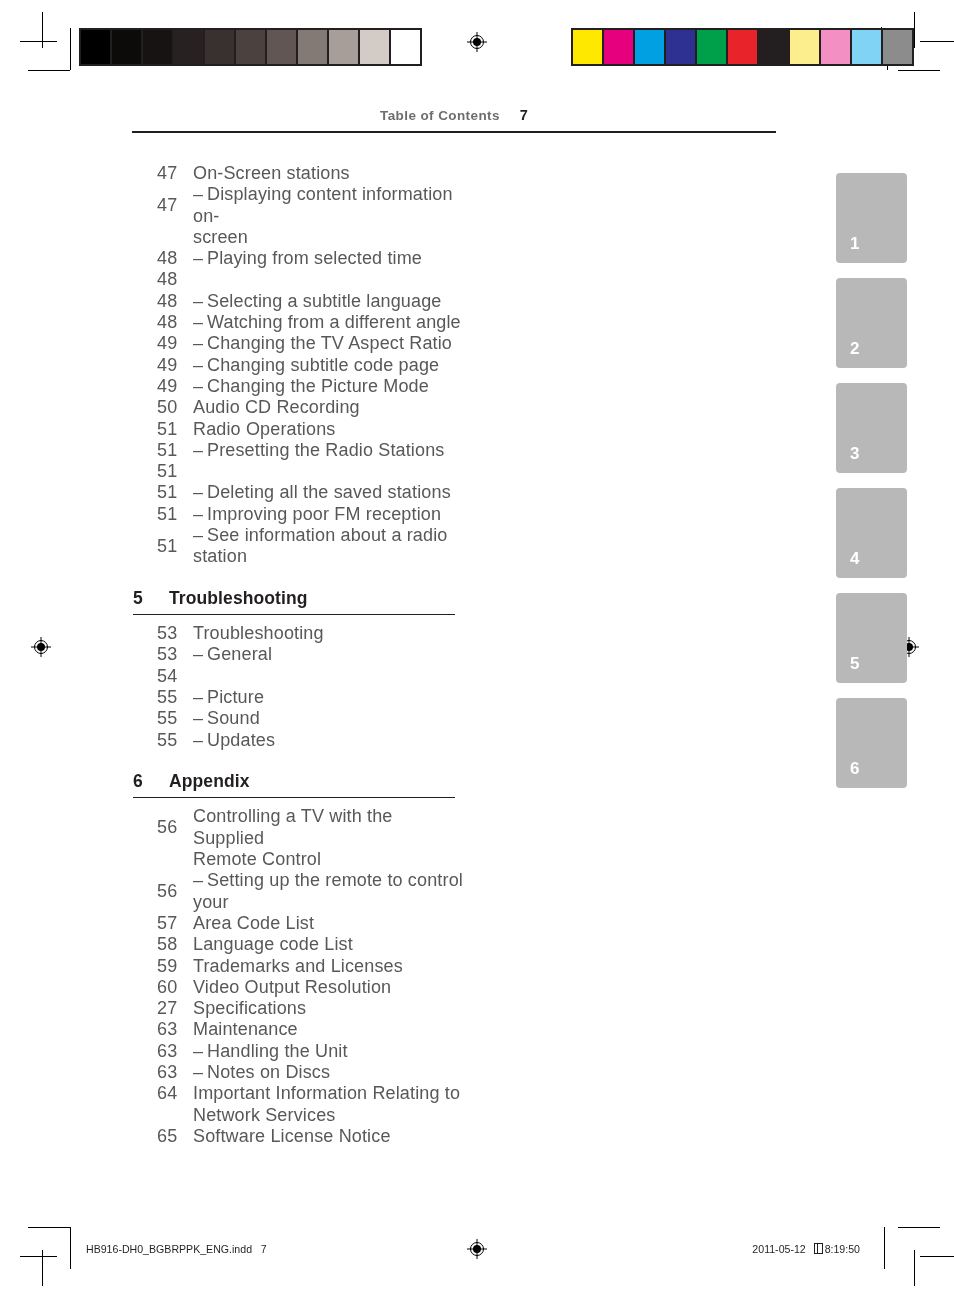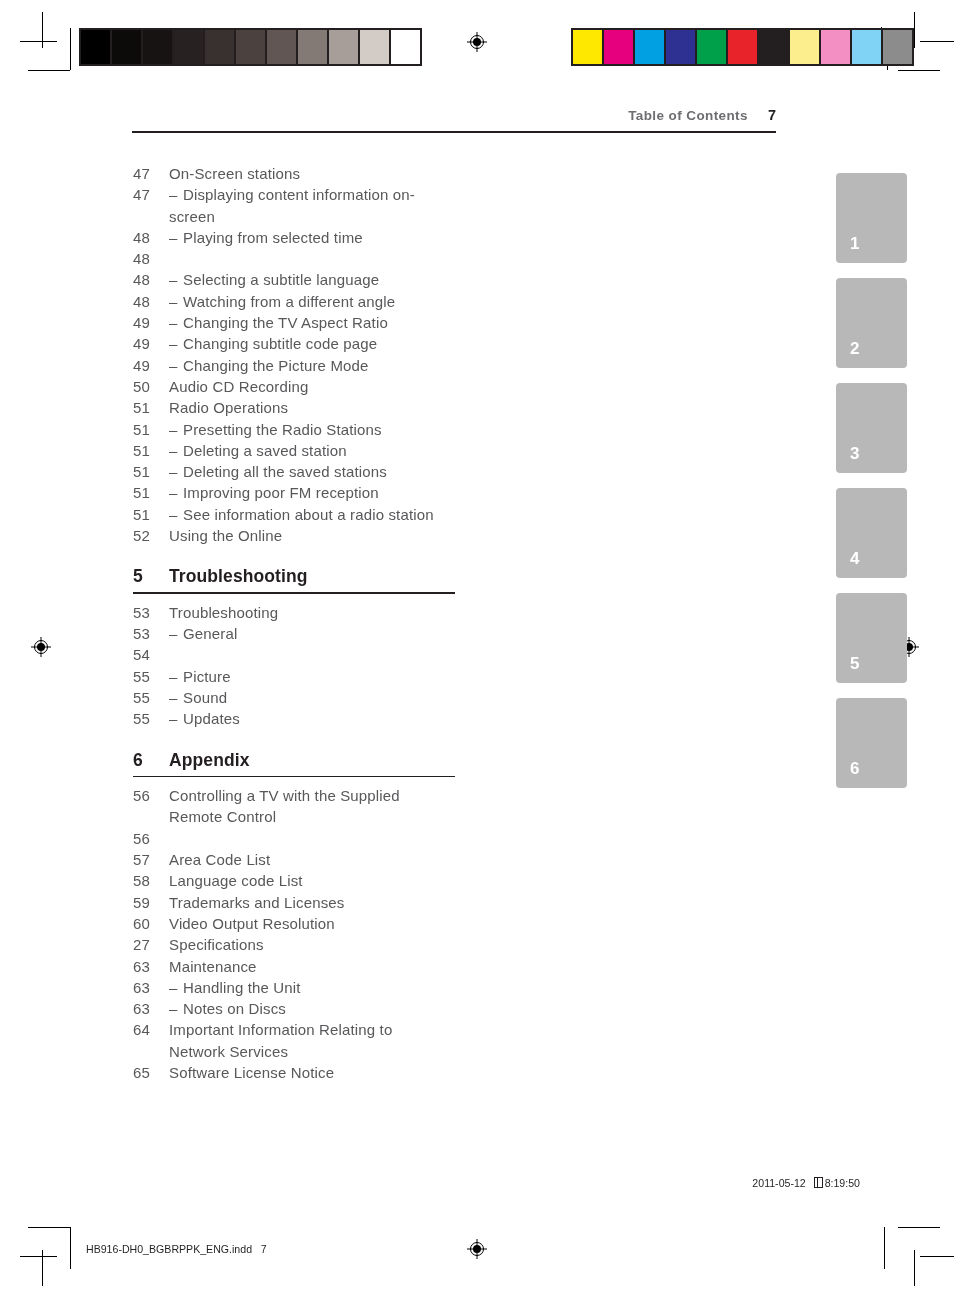--- a/index.html
+++ b/index.html
@@ -47,21 +47,21 @@
 
   #gray-strip { left: 79px; }
   #color-strip { left: 571px; }
 
   
   .page-header {
     position: absolute;
     left: 132px;
     top: 106px;
     width: 644px;
-    text-align: right;
+    text-align: center;
   }
   .page-header .hdr-title {
     font-size: 13.5px;
     font-weight: bold;
     color: #6e6e72;
     letter-spacing: 0.4px;
   }
   .page-header .hdr-page {
     font-size: 14.5px;
     font-weight: bold;
@@ -80,25 +80,26 @@
   
   .toc {
     position: absolute;
     left: 133px;
     top: 163px;
     width: 330px;
   }
 
   .toc-row {
     display: flex;
-    align-items: flex-start;
-    font-size: 15px;
+    align-items: center;
+    font-size: 18px;
     line-height: 21.3px;
     color: #58585b;
     letter-spacing: 0.15px;
+    margin-left: 24px;
   }
   .toc-row .num {
     width: 36px;
     flex: 0 0 36px;
     color: #58585b;
   }
   .toc-row .txt {
     flex: 1 1 auto;
   }
   .toc-row.sub .txt {
@@ -159,21 +160,21 @@
     left: 86px;
     top: 1243px;
     font-size: 10.6px;
     color: #231f20;
     white-space: pre;
     font-family: "Liberation Sans", sans-serif;
   }
   .footer-right {
     position: absolute;
     right: 94px;
-    top: 1177px;
+    top: 1243px;
     font-size: 10.6px;
     color: #231f20;
     white-space: pre;
     text-align: center;
   }
   .footer-right .ampm {
     display: inline-block;
     border: 1px solid #231f20;
     width: 7px;
     height: 9px;
@@ -321,37 +322,32 @@
       <div class="toc-row">
         <span class="num">51</span>
         <span class="txt">Radio Operations</span>
       </div>
       <div class="toc-row sub">
         <span class="num">51</span>
         <span class="txt"><span class="dash">–</span>Presetting the Radio Stations</span>
       </div>
       <div class="toc-row sub">
         <span class="num">51</span>
-        <span class="txt"><span class="dash">–</span>Deleting a saved station</span>
       </div>
       <div class="toc-row sub">
         <span class="num">51</span>
         <span class="txt"><span class="dash">–</span>Deleting all the saved stations</span>
       </div>
       <div class="toc-row sub">
         <span class="num">51</span>
         <span class="txt"><span class="dash">–</span>Improving poor FM reception</span>
       </div>
       <div class="toc-row sub">
         <span class="num">51</span>
         <span class="txt"><span class="dash">–</span>See information about a radio station</span>
-      </div>
-      <div class="toc-row">
-        <span class="num">52</span>
-        <span class="txt">Using the Online</span>
       </div>
     </div>
   <div id="chapters">
       <div>
         <div class="chapter">
           <div class="chapter-line">
             <span class="cnum">5</span>
             <span>Troubleshooting</span>
           </div>
           <div class="chapter-rule"></div>
@@ -394,20 +390,21 @@
           <div class="toc-row">
             <span class="num">56</span>
             <span class="txt">Controlling a TV with the Supplied</span>
           </div>
           <div class="toc-row cont">
             <span class="num"></span>
             <span class="txt">Remote Control</span>
           </div>
           <div class="toc-row sub">
             <span class="num">56</span>
+            <span class="txt"><span class="dash">–</span>Setting up the remote to control your</span>
           </div>
           <div class="toc-row">
             <span class="num">57</span>
             <span class="txt">Area Code List</span>
           </div>
           <div class="toc-row">
             <span class="num">58</span>
             <span class="txt">Language code List</span>
           </div>
           <div class="toc-row">

